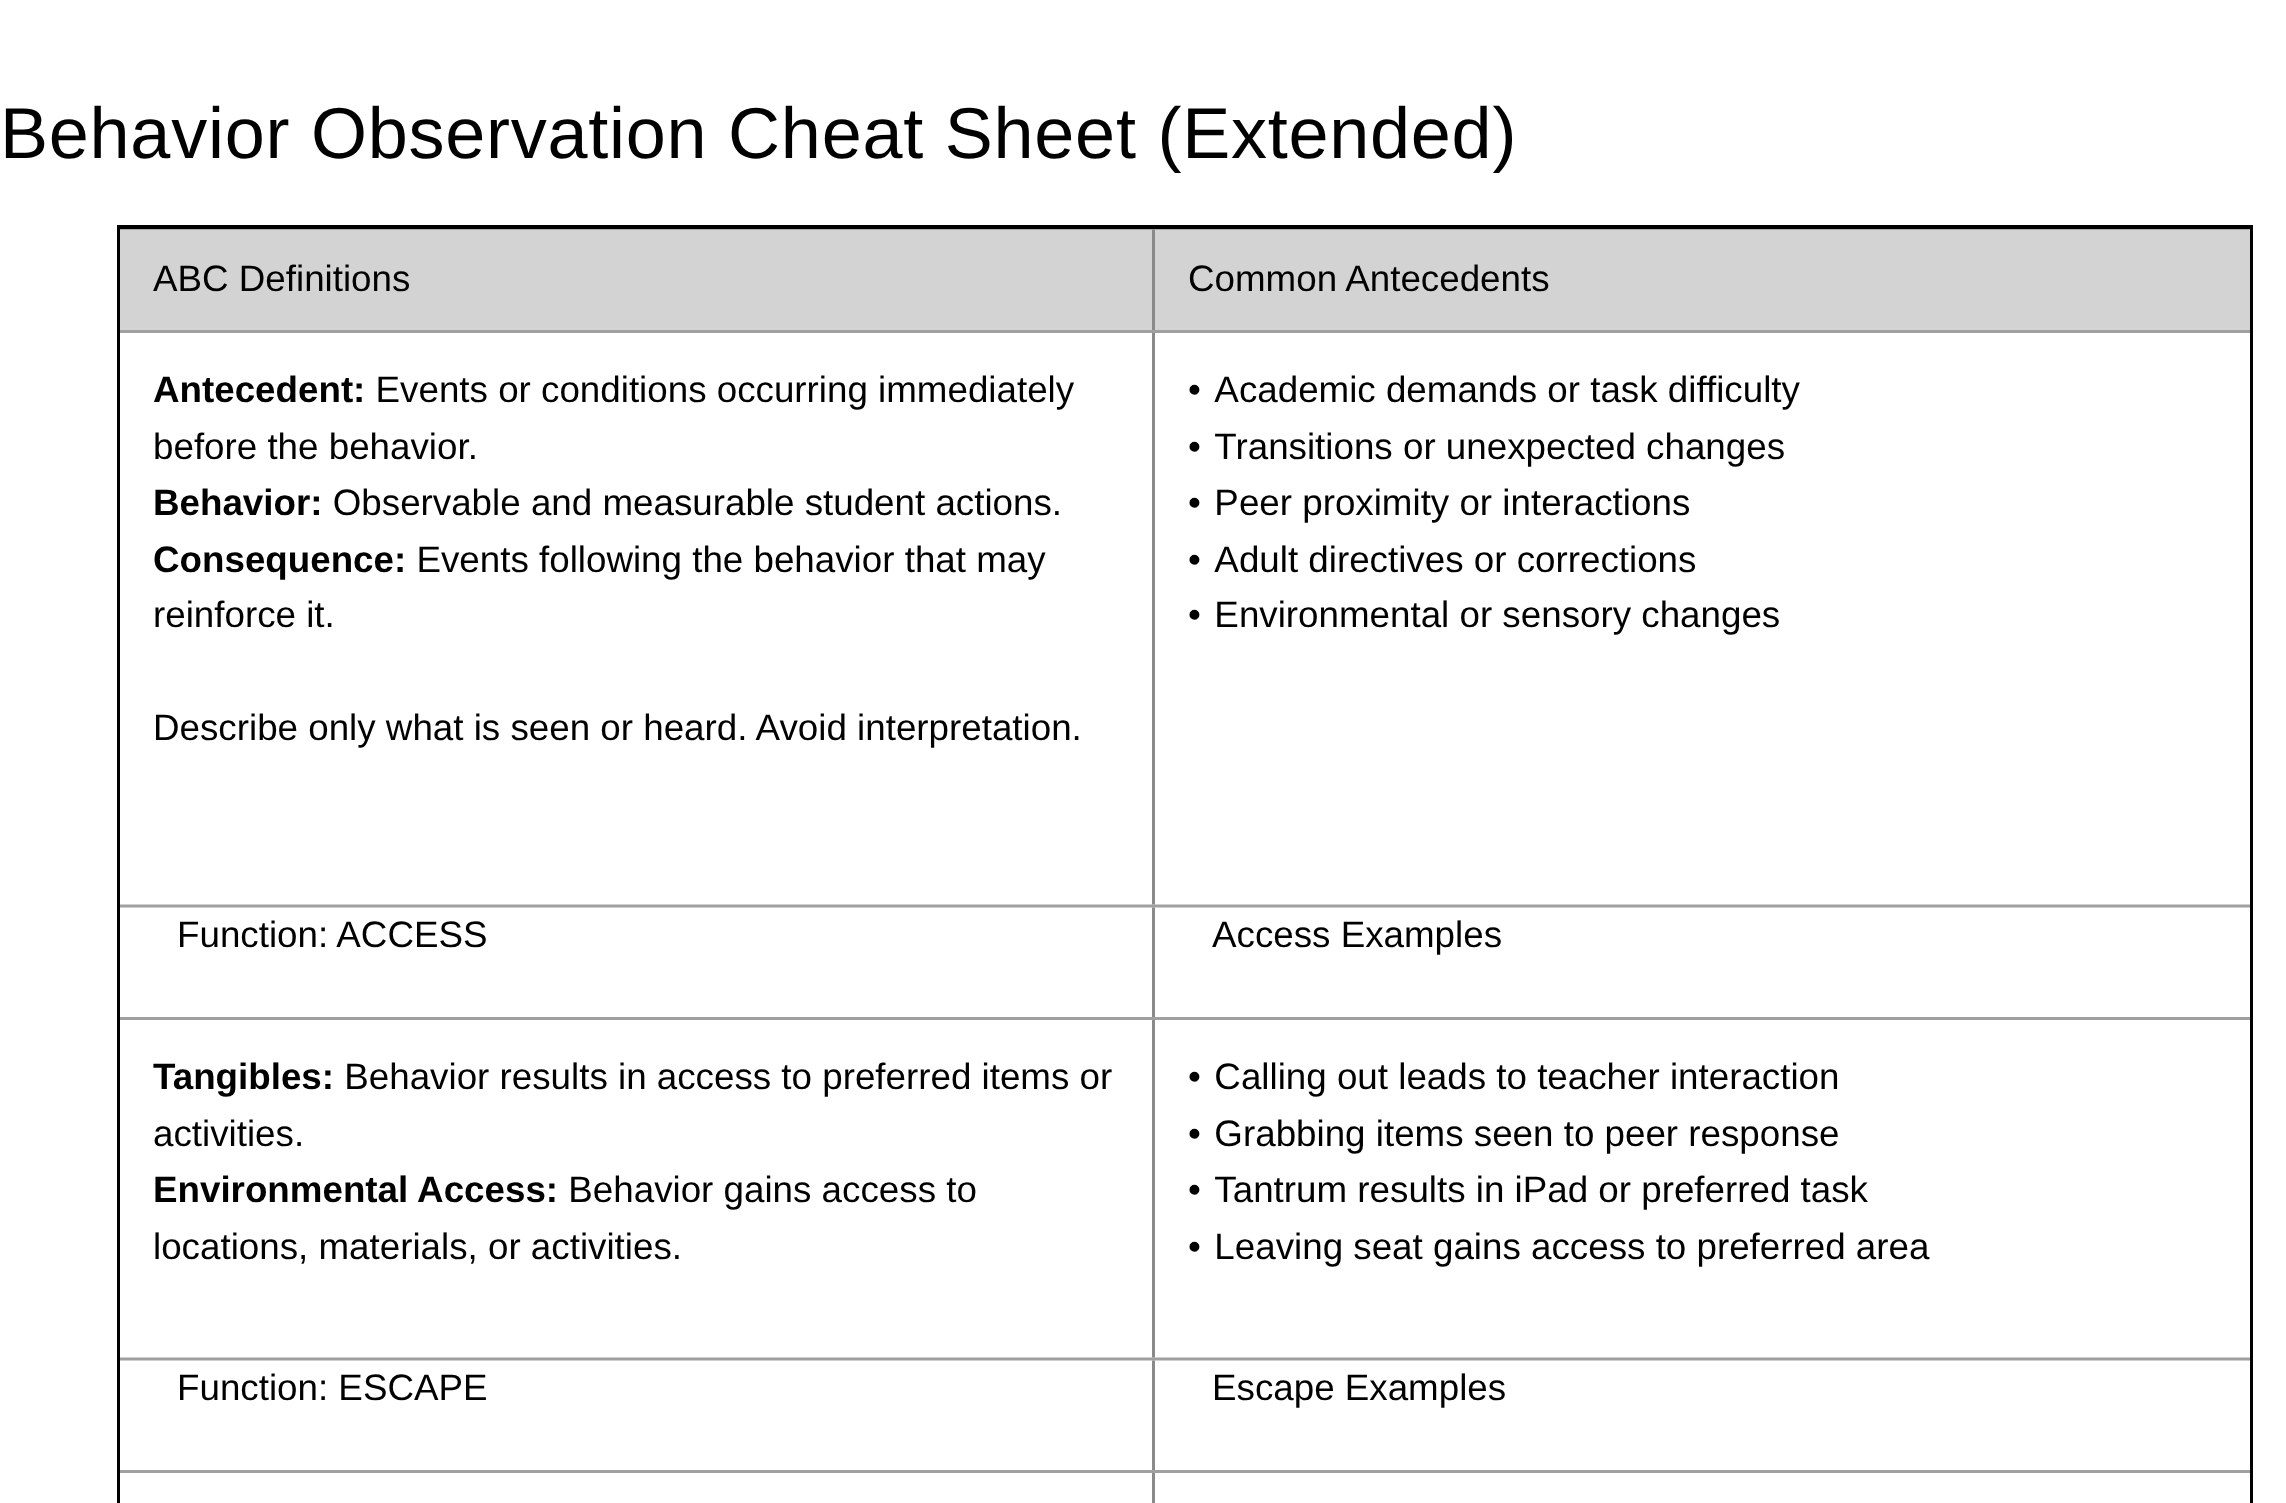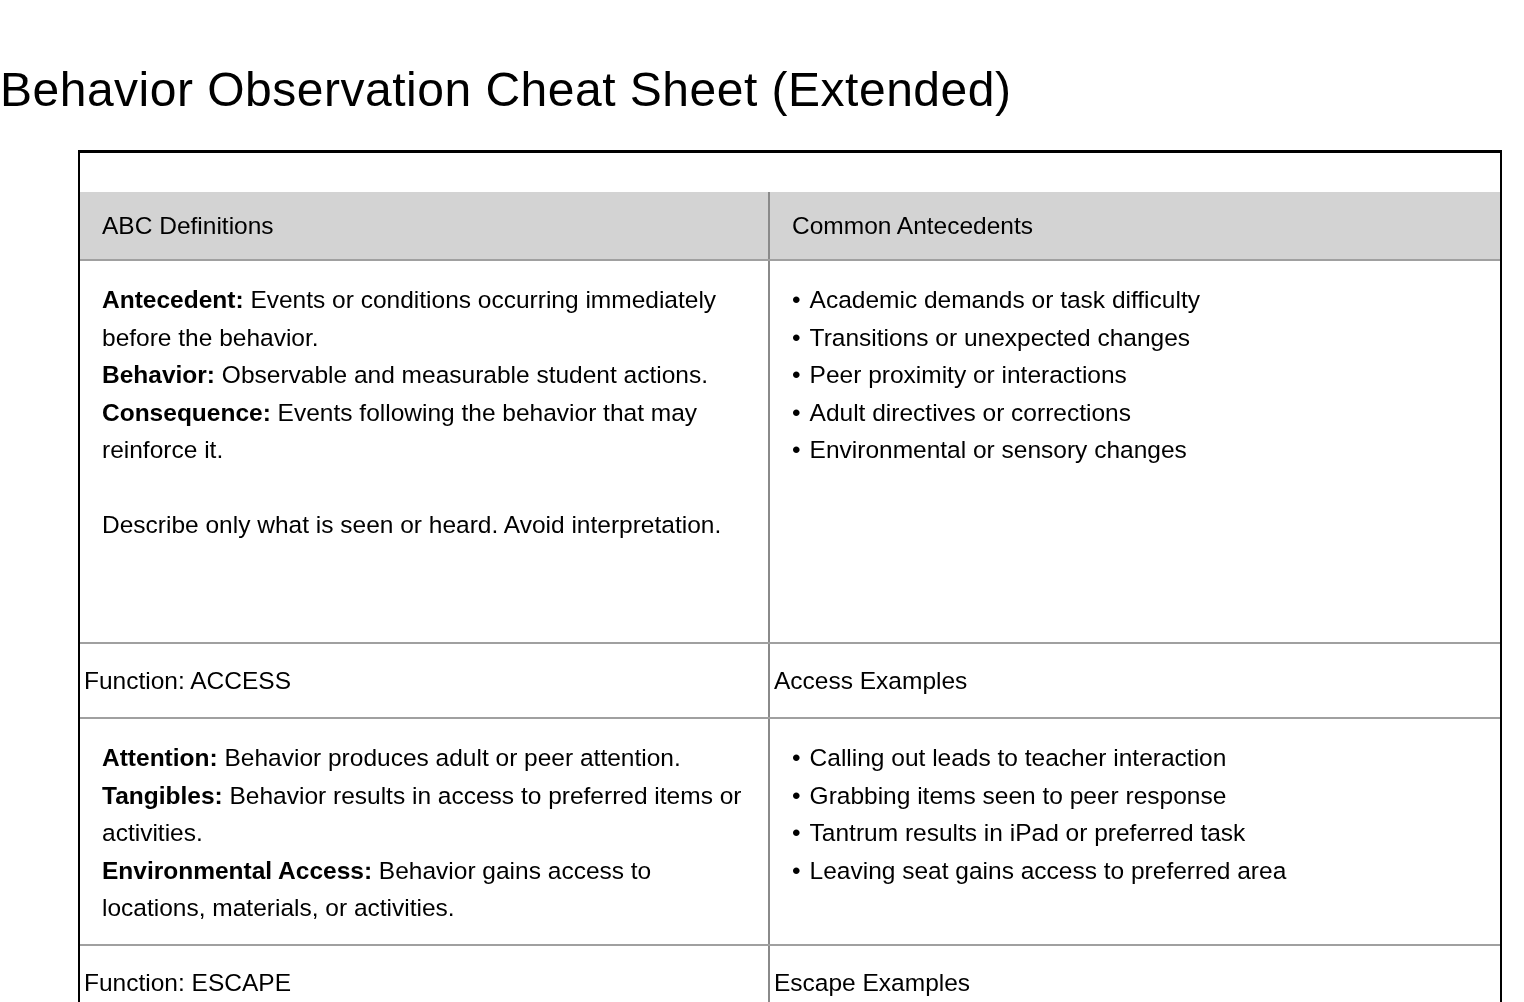--- a/index.html
+++ b/index.html
@@ -41,35 +41,35 @@
   .tcell {
     box-sizing: border-box;
     font-size: 24.5px;
     line-height: 37.5px;
   }
   .tcell.left {
     width: 690px;
     border-right: 2px solid #8a8a8a;
   }
   .tcell.right { flex: 1; }
-  .header-row { background: #d3d3d3; margin-top: 39px; }
+  .header-row { background: #d3d3d3; }
   .header-row .tcell {
     height: 67px;
     display: flex;
     align-items: center;
     padding-left: 22px;
   }
   .content-row .tcell { padding: 20px 20px 4px 22px; }
   .row-definitions { height: 381px; }
   .row-access-content { height: 225px; }
   .label-row .tcell {
     height: 73px;
     display: flex;
-    align-items: center;
-    padding-left: 4px;
+    align-items: flex-start;
+    padding-left: 38px;
   }
   .partial-row { height: 80px; }
   .def { margin: 0; }
   .def b { font-weight: 700; }
   .note { margin: 37.5px 0 0 0; }
   .bullet-line { margin: 0; display: flex; }
   .bullet-dot {
     flex: 0 0 auto;
     margin-right: 9px;
   }
@@ -128,21 +128,20 @@
       <div class="tcell left">
         <span>Function: ACCESS</span>
       </div>
       <div class="tcell right">
         <span>Access Examples</span>
       </div>
     </div>
 
     <div class="trow content-row row-access-content">
       <div class="tcell left">
-        <p class="def"><b>Attention:</b><span> Behavior produces adult or peer attention.</span></p>
         <p class="def"><b>Tangibles:</b><span> Behavior results in access to preferred items or activities.</span></p>
         <p class="def"><b>Environmental Access:</b><span> Behavior gains access to locations, materials, or activities.</span></p>
       </div>
       <div class="tcell right">
         <p class="bullet-line">
             <span class="bullet-dot">•</span>
             <span class="bullet-text">Calling out leads to teacher interaction</span>
           </p>
         <p class="bullet-line">
             <span class="bullet-dot">•</span>

